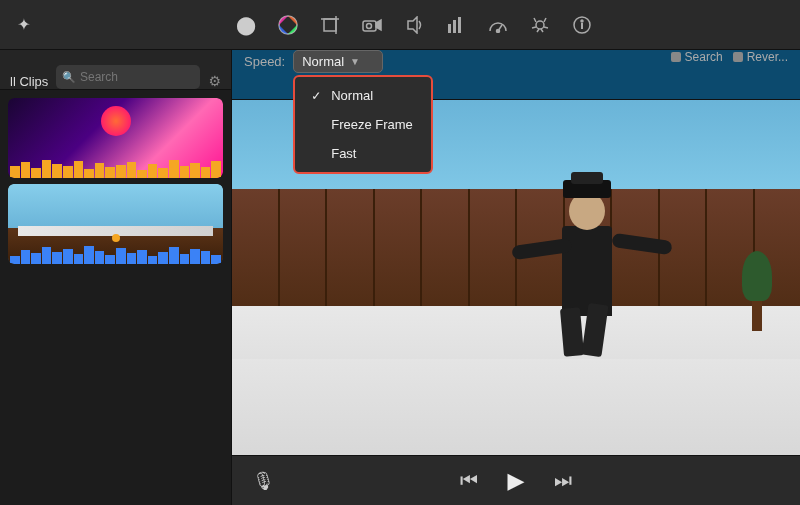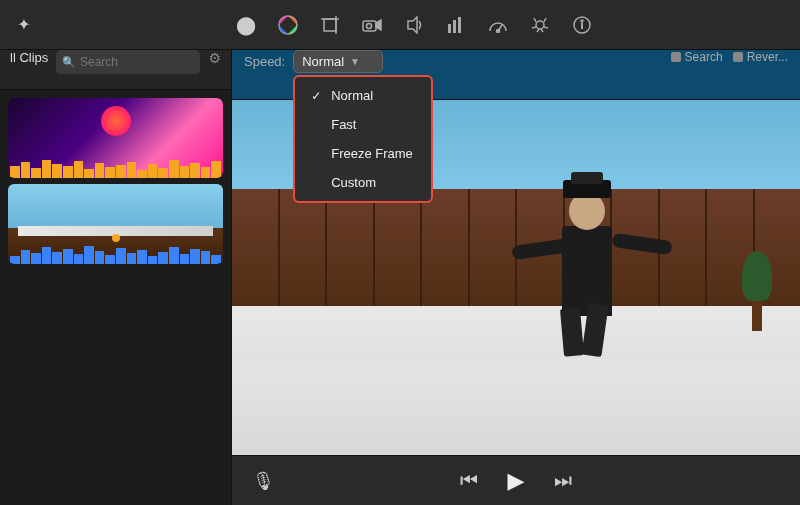--- a/index.html
+++ b/index.html
@@ -66,21 +66,21 @@
     .sidebar {
       width: 232px;
       background: #1c1c1c;
       border-right: 1px solid #111;
       display: flex;
       flex-direction: column;
     }
     .sidebar-header {
       height: 40px;
       display: flex;
-      align-items: flex-start;
+      align-items: flex-end;
       padding: 0 10px;
       gap: 8px;
       background: #252525;
       border-bottom: 1px solid #111;
     }
     .sidebar-title {
       color: #ddd;
       font-size: 13px;
       font-weight: 500;
     }
@@ -509,29 +509,25 @@
             <span class="chevron">▼</span>
           </div>
 
           <div class="dropdown-menu">
             <div class="dropdown-item">
               <span class="check-mark">✓</span>
               <span class="item-label">Normal</span>
             </div>
             <div class="dropdown-item">
               <span class="check-mark"> </span>
-              <span class="item-label">Fast</span>
-            </div>
-            <div class="dropdown-item">
-              <span class="check-mark"> </span>
               <span class="item-label">Freeze Frame</span>
             </div>
             <div class="dropdown-item">
               <span class="check-mark"> </span>
-              <span class="item-label">Custom</span>
+              <span class="item-label">Fast</span>
             </div>
           </div>
         </div>
       </div>
       <div class="speed-right">
         <div class="smooth-label">
           <div class="smooth-dot"></div>
           <span>Search</span>
         </div>
         <div class="smooth-label">

